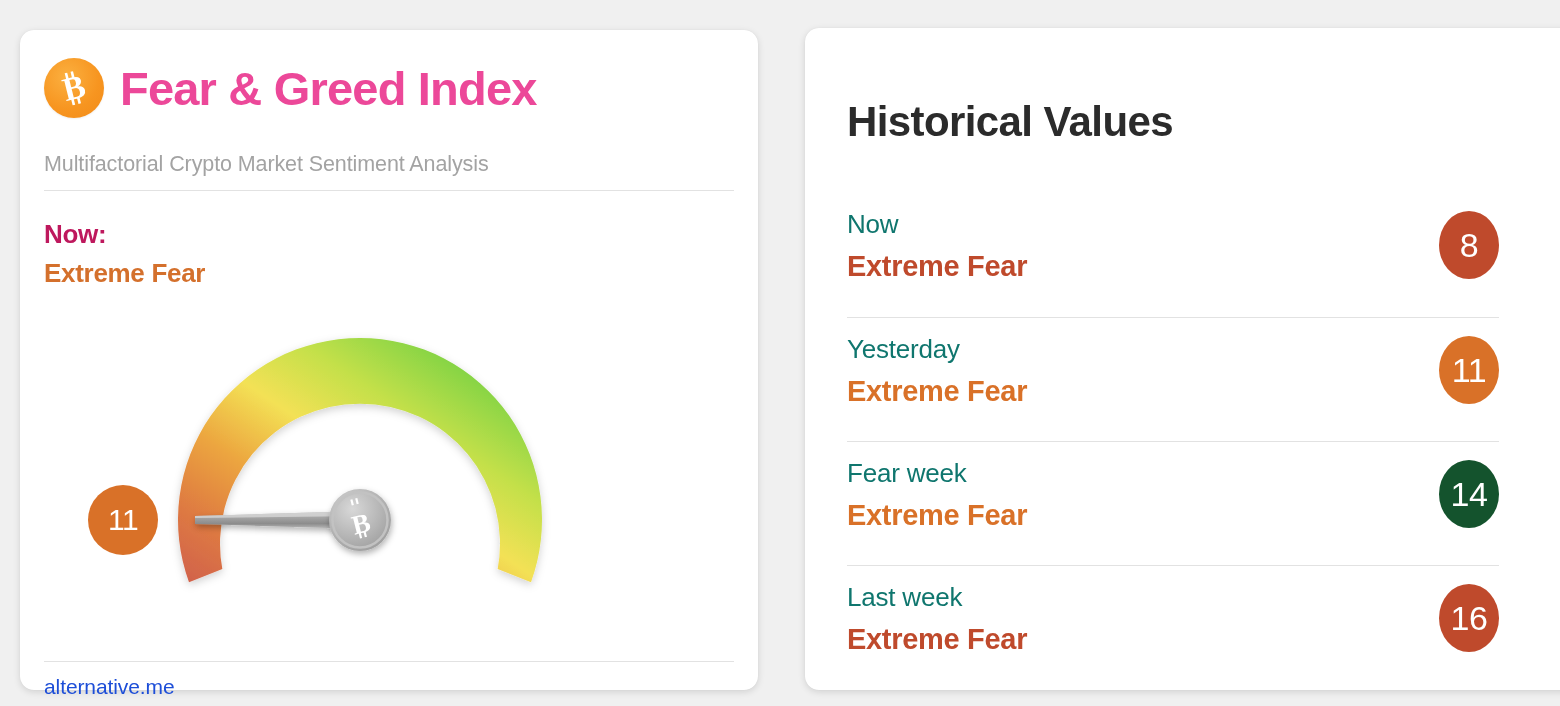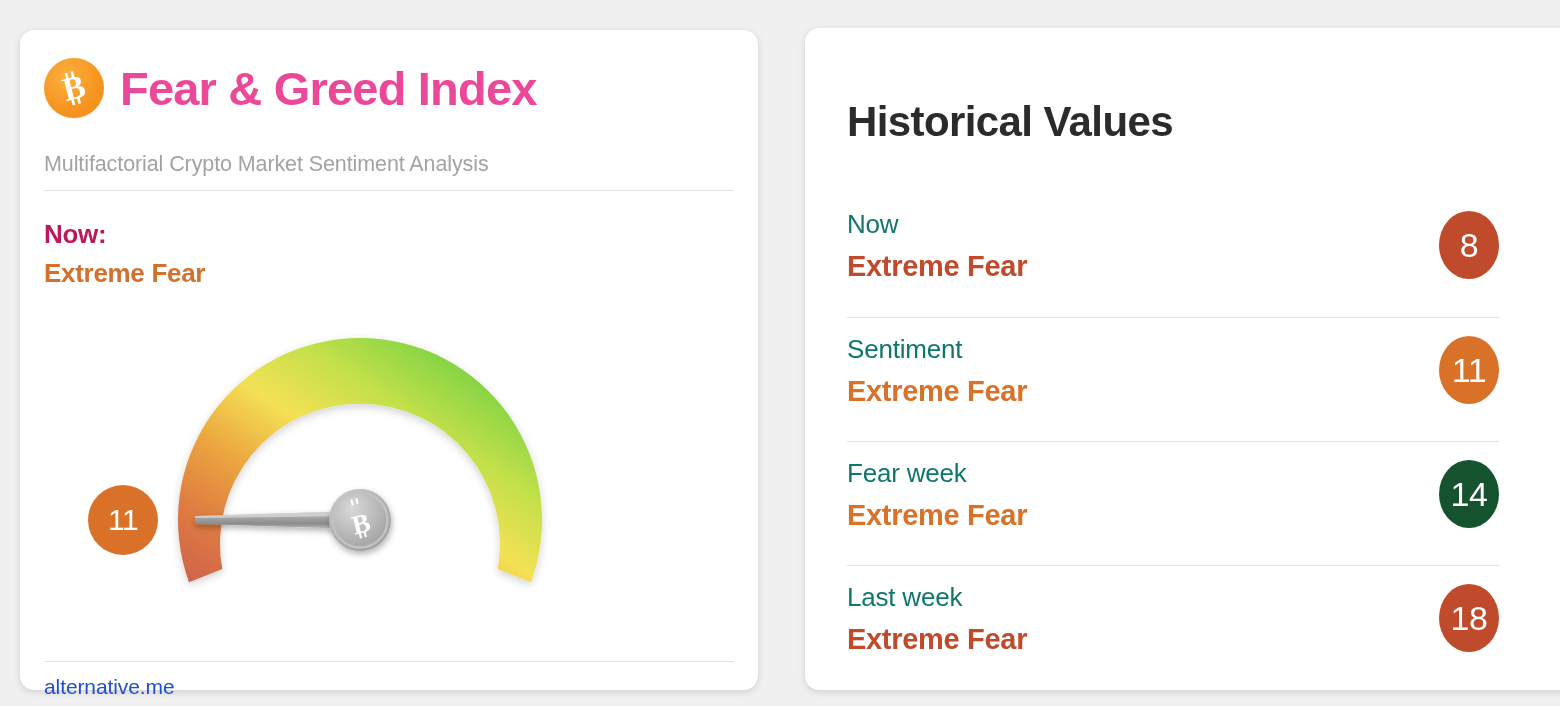--- a/index.html
+++ b/index.html
@@ -342,33 +342,33 @@
 
     <div id="history-rows">
 
       <div class="history-row">
         <div class="row-period">Now</div>
         <div class="row-classification" style="color: rgb(191, 74, 44);">Extreme Fear</div>
         <div class="row-badge" style="background: rgb(191, 74, 44);">8</div>
       </div>
 
       <div class="history-row">
-        <div class="row-period">Sentiment</div>
+        <div class="row-period">Yesterday</div>
         <div class="row-classification" style="color: rgb(217, 113, 40);">Extreme Fear</div>
         <div class="row-badge" style="background: rgb(217, 113, 40);">11</div>
       </div>
 
       <div class="history-row">
         <div class="row-period">Fear week</div>
         <div class="row-classification" style="color: rgb(217, 113, 40);">Extreme Fear</div>
         <div class="row-badge" style="background: #14532d;">14</div>
       </div>
 
       <div class="history-row">
         <div class="row-period">Last week</div>
         <div class="row-classification" style="color: rgb(191, 74, 44);">Extreme Fear</div>
-        <div class="row-badge" style="background: rgb(191, 74, 44);">18</div>
+        <div class="row-badge" style="background: rgb(191, 74, 44);">16</div>
       </div>
 
     </div>
   </div>
 
 </div>
 
 </body></html>

